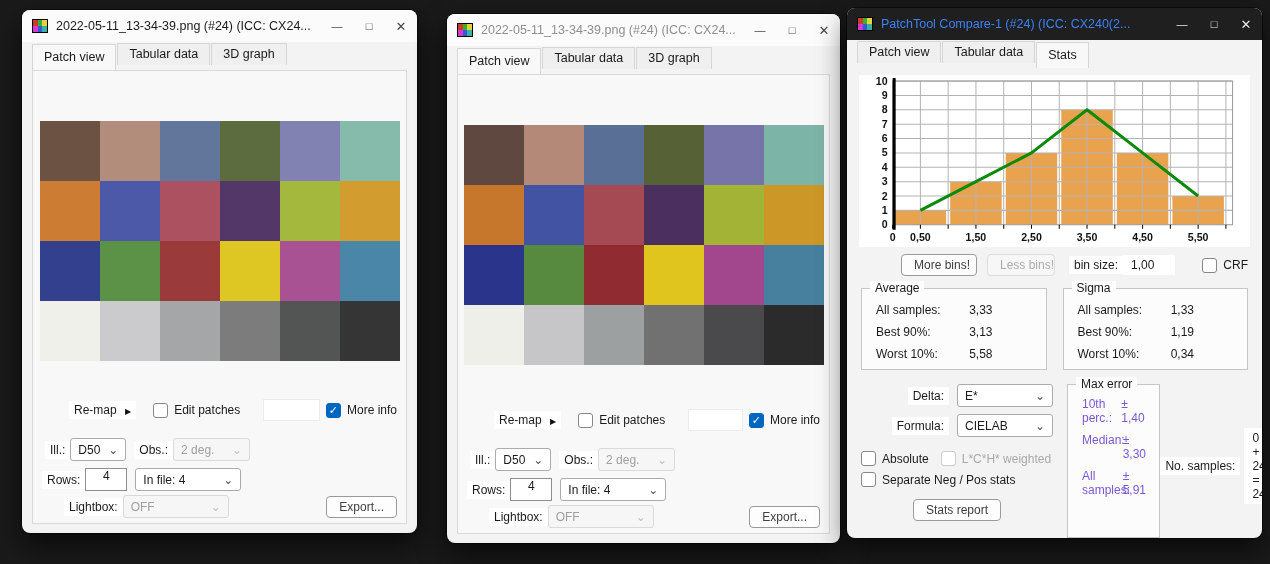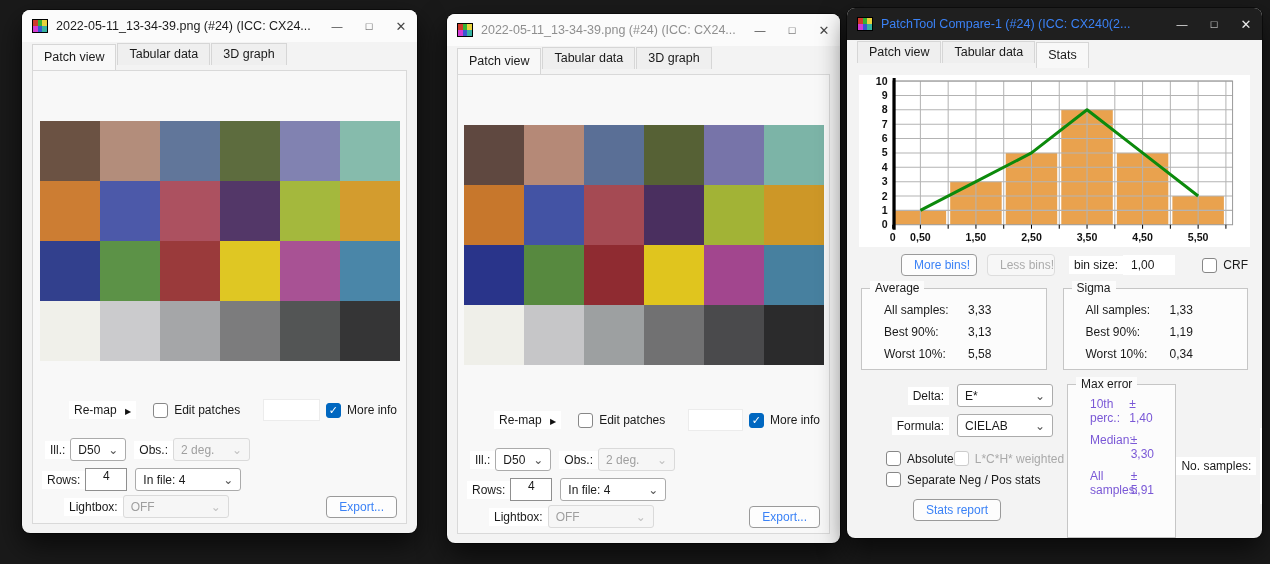--- a/index.html
+++ b/index.html
@@ -56,40 +56,40 @@
            align-items:center; justify-content:space-between; padding:0 7px; }
   .combo .chev { color:#555; font-size:12px; line-height:6px; margin-left:8px; }
   .combo.dis { background:#f6f6f6; border-color:#dadada; color:#9f9f9f; }
   .combo.dis .chev { color:#c2c2c2; }
 
   .tinput { height:23px; background:#fff; border:1px solid #8f8f8f; text-align:center; font-size:12px;
             font-family:"Liberation Sans",sans-serif; }
   .flat-input { height:22px; background:#fff; border:1px solid #ececec; }
 
   .btn { background:#fdfdfd; border:1px solid #9a9a9a; border-radius:4px; padding:3px 12px; font-size:12px;
-         font-family:"Liberation Sans",sans-serif; color:#3b82f6; white-space:nowrap; }
+         font-family:"Liberation Sans",sans-serif; color:#404040; white-space:nowrap; }
   .btn.dis { color:#ababab; border-color:#dddddd; background:#f7f7f7; }
 
   
   .chart-wrap { margin:7px 12px 0; background:#ffffff; height:172px; flex:0 0 auto; }
   .chart-wrap svg { width:100%; height:100%; display:block; }
   .hrow { display:flex; align-items:center; margin:7px 14px 0; flex:0 0 auto; }
   .groups { display:flex; gap:16px; margin:12px 14px 0; flex:0 0 auto; }
-  .group { flex:1; border:1px solid #c6c6c6; background:#fcfcfc; position:relative; padding:10px 12px 4px; }
+  .group { flex:1; border:1px solid #c6c6c6; background:#fcfcfc; position:relative; padding:10px 4px 4px; }
   .legend { position:absolute; top:-8px; left:8px; background:#fcfcfc; padding:0 5px; font-size:12px; }
   .srow { display:flex; padding:4px 2px 4px 10px; }
   .srow .lab { width:57%; }
   .purple .srow .lab, .purple .srow .val { color:#7a58d6; }
 
   .bottom { display:flex; margin:14px 14px 0; flex:1; }
   .bcol-l { width:192px; flex:0 0 auto; }
   .bcol-r { flex:1; margin-left:14px; display:flex; flex-direction:row; }
   .drow { display:flex; align-items:center; justify-content:flex-end; margin-bottom:7px; }
   .drow .combo { width:96px; margin-left:8px; }
-  .cbrow { display:flex; align-items:center; margin-top:6px;margin-left:25px; }
+  .cbrow { display:flex; align-items:center; margin-top:6px; }
   .cbrow .gap { width:12px; }
   .report-row { margin-top:16px; text-align:center; }
   .samples-row { display:flex; align-items:center; margin-top:9px; }
   .samples-val { flex:1; background:#fff; padding:3px 8px; margin-left:4px; }
 </style>
 </head>
 <body>
 
 <div class="window" id="win1">
   <div class="titlebar">

